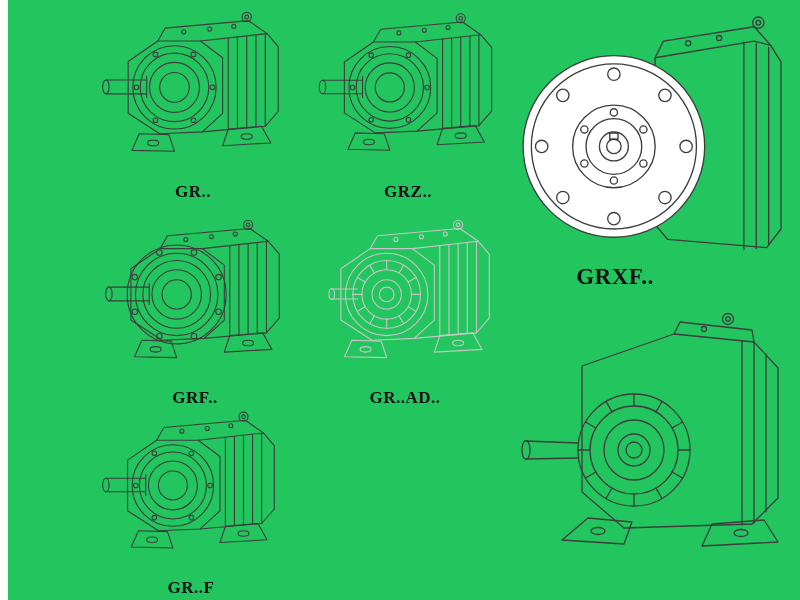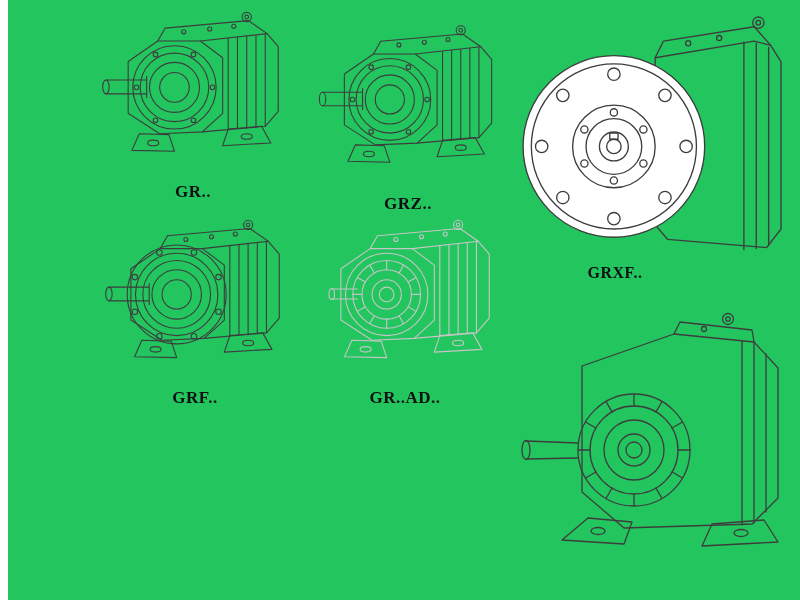--- a/index.html
+++ b/index.html
@@ -4,21 +4,21 @@
 <style>
   html,body{margin:0;padding:0;background:#ffffff;}
   .screen{position:relative;width:800px;height:600px;background:#22c55e;overflow:hidden;
           font-family:"Liberation Serif", serif;margin-left:8px;}
   .defs-holder{position:absolute;width:0;height:0;overflow:hidden;}
   .fig{position:absolute;margin:0;display:flex;flex-direction:column;align-items:center;}
   .fig svg.drawing{display:block;color:#3d3d3d;}
   .fig.ghost svg.drawing{color:#c6c6c6;}
   .cap{font-weight:700;font-size:17px;color:#101010;letter-spacing:.5px;margin-top:2px;
        text-align:center;white-space:nowrap;}
-  .cap.lg{font-size:16px;}
+  .cap.lg{font-size:23px;}
 </style>
 </head>
 <body>
 
 <div class="screen">
 
   <svg class="defs-holder" aria-hidden="true">
     <defs>
 
       <g id="g-housing" stroke="currentColor" fill="none" stroke-width="1.2" stroke-linejoin="round" stroke-linecap="round">
@@ -159,21 +159,21 @@
     </defs>
   </svg>
 
   <figure class="fig" style="left:82px;top:4px;width:206px">
     <svg class="drawing" viewBox="0 0 220 190" width="206" height="176">
         <use href="#g-gr"></use>
       </svg>
     <figcaption class="cap">GR..</figcaption>
   </figure>
 
-  <figure class="fig" style="left:300px;top:16px;width:200px">
+  <figure class="fig" style="left:300px;top:4px;width:200px">
     <svg class="drawing" viewBox="0 0 220 190" width="200" height="176">
         <use href="#g-gr"></use>
       </svg>
     <figcaption class="cap">GRZ..</figcaption>
   </figure>
 
   <figure class="fig" style="left:492px;top:2px;width:300px">
     <svg class="drawing" viewBox="0 0 290 252" width="300" height="260">
         <use href="#g-grxf"></use>
       </svg>
@@ -193,15 +193,21 @@
       </svg>
     <figcaption class="cap">GRF..</figcaption>
   </figure>
 
   <figure class="fig" style="left:492px;top:302px;width:298px">
     <svg class="drawing" viewBox="0 0 290 252" width="298" height="252">
         <use href="#g-grx"></use>
       </svg>
   </figure>
 
+  <figure class="fig" style="left:80px;top:404px;width:206px">
+    <svg class="drawing" viewBox="0 0 220 190" width="206" height="172">
+        <use href="#g-gr"></use>
+      </svg>
+    <figcaption class="cap">GR..F</figcaption>
+  </figure>
 
 
 </div>
 
 </body></html>

